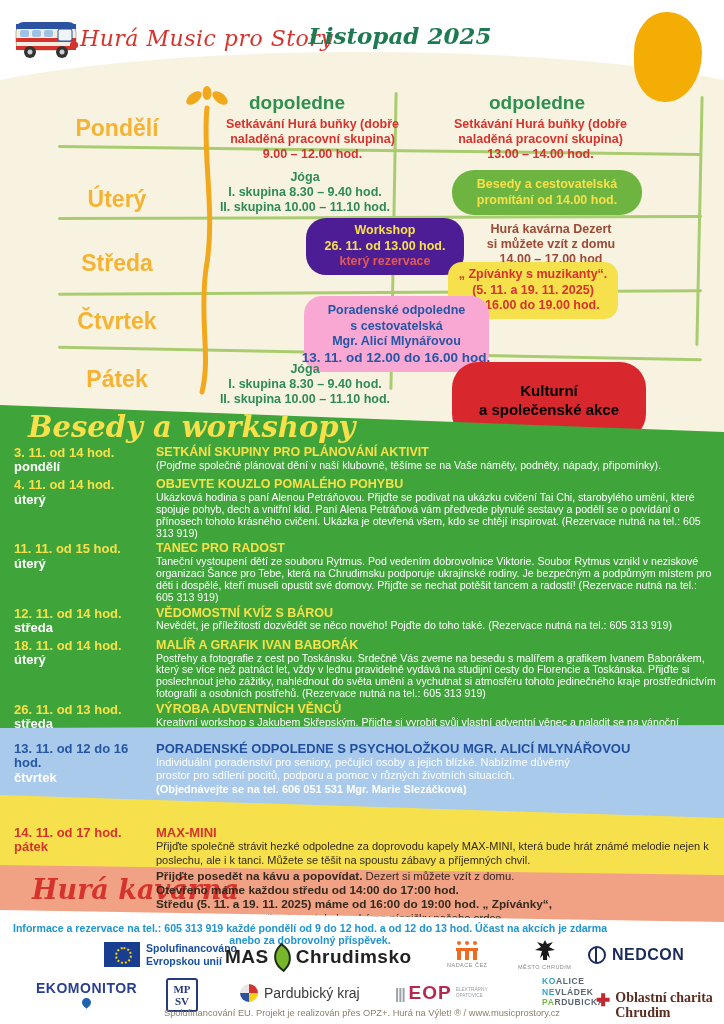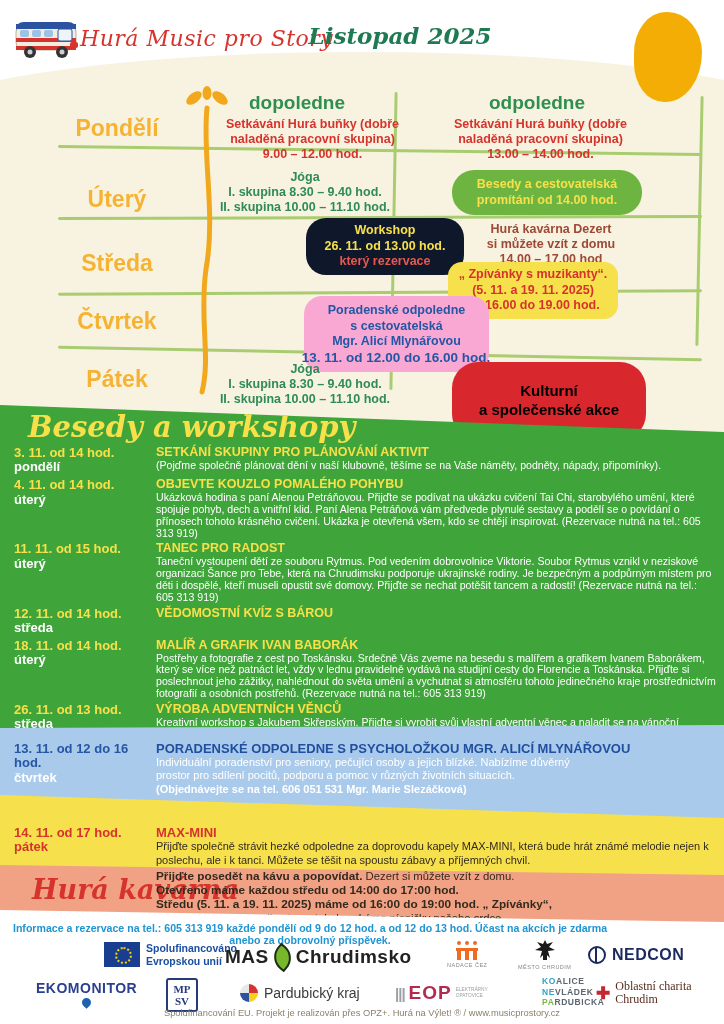--- a/index.html
+++ b/index.html
@@ -20,21 +20,21 @@
   
   .colhead{position:absolute;font-weight:bold;font-size:19px;color:#2e8f4f;text-align:center;width:170px;}
   .day{position:absolute;left:42px;width:150px;text-align:center;color:#f6b233;
        font-weight:bold;font-size:23px;}
   .hline{position:absolute;height:3px;background:#a9cc70;border-radius:2px;}
   .vline{position:absolute;width:3px;background:#a9cc70;border-radius:2px;}
   .cell{position:absolute;text-align:center;font-weight:bold;font-size:12.5px;line-height:1.2;}
   .red{color:#d6332c;} .grn{color:#2e8b57;} .brn{color:#9c4a35;}
   .box{position:absolute;text-align:center;font-weight:bold;font-size:12.5px;line-height:1.25;}
   .box-green-light{background:#6db540;border-radius:22px;color:#f7e04a;padding:7px 6px;}
-  .box-green-dark{background:#0f172a;border-radius:20px;color:#f7e04a;padding:5px 4px;}
+  .box-green-dark{background:#4c1d95;border-radius:20px;color:#f7e04a;padding:5px 4px;}
   .box-yellow{background:#f6e14d;border-radius:14px;color:#d6332c;padding:5px 2px;}
   .box-blue{background:#f9a8d4;border-radius:18px;color:#2456a4;padding:7px 0 5px;}
   .box-red{background:#d9272e;border-radius:26px;color:#000000;padding:20px 4px;font-size:15px;}
   .ln{display:block;}
   .ln-wide{display:block;white-space:nowrap;width:280px;margin-left:-48px;font-size:13.5px;}
   
   .band{position:absolute;left:0;width:724px;}
   .sec-green{top:398px;height:340px;background:#3fa43a;z-index:2;
              clip-path:polygon(0 7px,100% 34px,100% 100%,0 100%);}
   .sec-blue{top:722px;height:108px;background:#aacaec;z-index:3;
@@ -89,21 +89,21 @@
   .pk-icon{width:18px;height:18px;border-radius:50%;
            background:conic-gradient(#d6332c 0 25%,#f7d117 25% 50%,#2b53a0 50% 75%,#e8e8e8 75% 100%);}
   .pk-text{font-size:14px;color:#3a3a3a;}
   .eop-bars{color:#9aa0a6;font-weight:bold;font-size:15px;letter-spacing:-1px;}
   .eop{font-weight:bold;font-size:19px;color:#b5294e;letter-spacing:1px;}
   .eop-sub{font-size:4.8px;color:#9aa0a6;line-height:1.3;}
   .koal{font-size:8.5px;font-weight:bold;line-height:1.25;letter-spacing:.6px;color:#5b6670;}
   .koal .hl{color:#33a3c4;} .koal .hlg{color:#7ab648;}
   .charita{display:flex;align-items:center;gap:5px;}
   .char-icon{color:#c4272e;font-size:17px;font-weight:bold;}
-  .char-text{font-family:"Liberation Serif",serif;font-size:12px;color:#5a2d20;line-height:1.1;font-weight:normal;}
+  .char-text{font-family:"Liberation Serif",serif;font-size:14px;color:#5a2d20;line-height:1.1;font-weight:bold;margin-top:10px;}
   .bottom-line{position:absolute;left:0;top:102px;width:724px;text-align:center;
                color:#8a7f6b;font-size:9.3px;}
 </style>
 </head>
 <body>
 
 <div class="page">
 
   <div class="cream-hill"></div>
   <div class="cream-rect"></div>
@@ -227,20 +227,21 @@
           <div class="body">Taneční vystoupení dětí ze souboru Rytmus. Pod vedením dobrovolnice Viktorie. Soubor Rytmus vznikl v neziskové organizaci Šance pro Tebe, která na Chrudimsku podporuje ukrajinské rodiny. Je bezpečným a podpůrným místem pro děti i dospělé, kteří museli opustit své domovy. Přijďte se nechat potěšit tancem a radostí! (Rezervace nutná na tel.: 605 313 919)</div>
           </div>
       </div>
       <div class="ev">
         <div class="when">
             <div class="date">12. 11. od 14 hod.</div>
           <div class="dayname">středa</div>
           </div>
         <div class="what">
             <div class="title">VĚDOMOSTNÍ KVÍZ S BÁROU</div>
+          <div class="body">Nevědět, je příležitostí dozvědět se něco nového! Pojďte do toho také. (Rezervace nutná na tel.: 605 313 919)</div>
           </div>
       </div>
       <div class="ev">
         <div class="when">
             <div class="date">18. 11. od 14 hod.</div>
           <div class="dayname">úterý</div>
           </div>
         <div class="what">
             <div class="title">MALÍŘ A GRAFIK IVAN BABORÁK</div>
           <div class="body">Postřehy a fotografie z cest po Toskánsku. Srdečně Vás zveme na besedu s malířem a grafikem Ivanem Baborákem, který se více než patnáct let, vždy v lednu pravidelně vydává na studijní cesty do Florencie a Toskánska. Přijďte si poslechnout jeho zážitky, nahlédnout do světa umění a vychutnat si atmosféru tohoto jedinečného kraje prostřednictvím fotografií a osobních postřehů. (Rezervace nutná na tel.: 605 313 919)</div>

